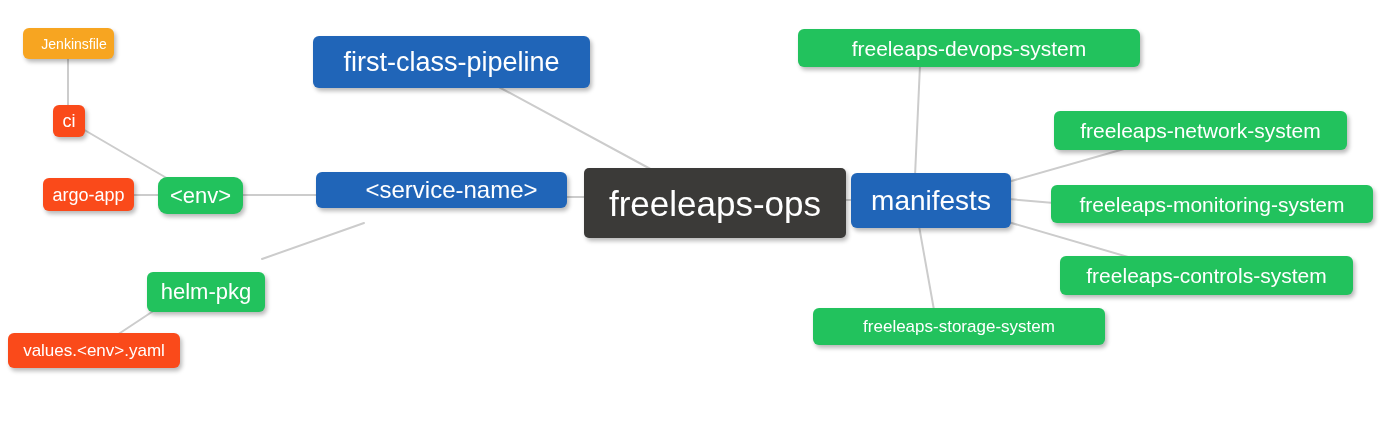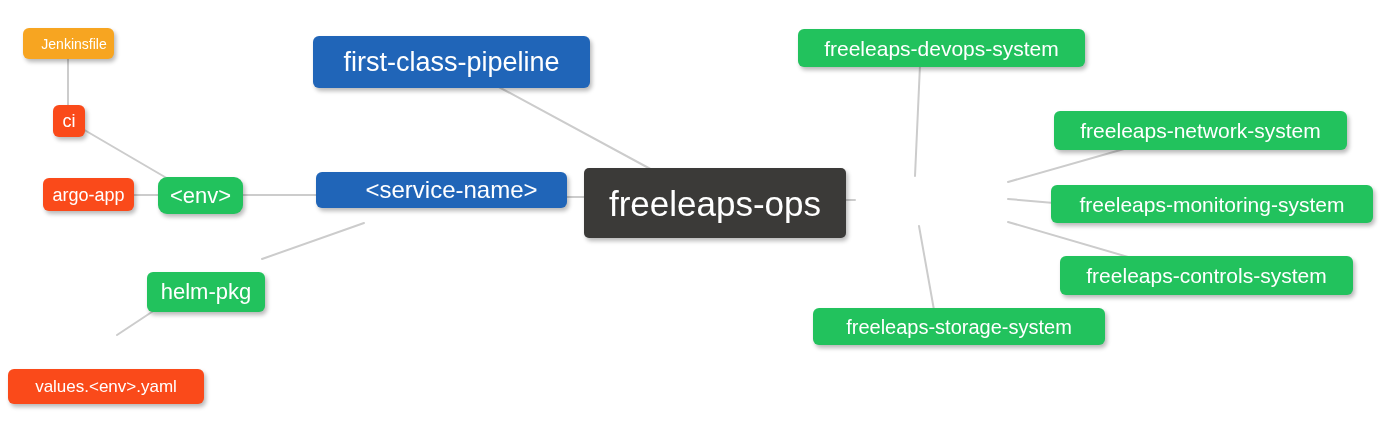--- a/index.html
+++ b/index.html
@@ -48,30 +48,30 @@
   .lvl-green  { background: var(--green-bg,  #22c25d); }
   .lvl-red    { background: var(--red-bg,    #fa4a1a); }
   .lvl-orange { background: var(--orange-bg, #f7a521); }
 
   
   #n-jenkinsfile { left: 23px;  top: 28px;  width: 91px;  height: 31px; font-size: 14px; padding-left: 11px; }
   #n-ci          { left: 53px;  top: 105px; width: 32px;  height: 32px; font-size: 18px; }
   #n-argo-app    { left: 31px;  top: 178px; width: 91px;  height: 33px; font-size: 18px; margin-left: 12px; }
   #n-env         { left: 158px; top: 177px; width: 85px;  height: 37px; font-size: 22px; border-radius: 9px; }
   #n-helm-pkg    { left: 147px; top: 272px; width: 118px; height: 40px; font-size: 22px; }
-  #n-values      { left: 8px;   top: 333px; width: 196px; height: 35px; font-size: 17px; margin-top: 36px; }
+  #n-values      { left: 8px;   top: 333px; width: 172px; height: 35px; font-size: 17px; }
   #n-pipeline    { left: 313px; top: 36px;  width: 277px; height: 52px; font-size: 27px; }
   #n-service     { left: 316px; top: 172px; width: 251px; height: 36px; font-size: 24px; padding-left: 20px; }
   #n-root        { left: 584px; top: 168px; width: 262px; height: 70px; font-size: 35px; border-radius: 5px; }
   #n-manifests   { left: 851px; top: 173px; width: 160px; height: 55px; font-size: 28px; }
-  #n-devops      { left: 798px; top: 29px;  width: 287px; height: 38px; font-size: 21px; }
+  #n-devops      { left: 798px; top: 29px;  width: 342px; height: 38px; font-size: 21px; }
   #n-network     { left: 1054px; top: 111px; width: 293px; height: 39px; font-size: 21px; }
   #n-monitoring  { left: 1051px; top: 185px; width: 322px; height: 38px; font-size: 21px; }
   #n-controls    { left: 1060px; top: 256px; width: 293px; height: 39px; font-size: 21px; }
-  #n-storage     { left: 813px; top: 308px; width: 292px; height: 37px; font-size: 20px; }
+  #n-storage     { left: 813px; top: 308px; width: 292px; height: 37px; font-size: 17px; }
 </style>
 </head>
 <body>
 
 <div id="canvas">
 
   <svg id="edge-layer" viewBox="0 0 1390 421">
     <line x1="68" y1="55" x2="68" y2="108"></line>
     <line x1="81" y1="128" x2="170" y2="180"></line>
     <line x1="120" y1="195" x2="162" y2="195"></line>
@@ -90,19 +90,20 @@
 
   <div class="node lvl-orange" id="n-jenkinsfile">Jenkinsfile</div>
   <div class="node lvl-red" id="n-ci">ci</div>
   <div class="node lvl-red" id="n-argo-app">argo-app</div>
   <div class="node lvl-green" id="n-env">&lt;env&gt;</div>
   <div class="node lvl-green" id="n-helm-pkg">helm-pkg</div>
   <div class="node lvl-red" id="n-values">values.&lt;env&gt;.yaml</div>
   <div class="node lvl-branch" id="n-pipeline">first-class-pipeline</div>
   <div class="node lvl-branch" id="n-service">&lt;service-name&gt;</div>
   <div class="node lvl-root" id="n-root">freeleaps-ops</div>
+  <div class="node lvl-branch" id="n-manifests">manifests</div>
   <div class="node lvl-green" id="n-devops">freeleaps-devops-system</div>
   <div class="node lvl-green" id="n-network">freeleaps-network-system</div>
   <div class="node lvl-green" id="n-monitoring">freeleaps-monitoring-system</div>
   <div class="node lvl-green" id="n-controls">freeleaps-controls-system</div>
   <div class="node lvl-green" id="n-storage">freeleaps-storage-system</div>
 
 </div>
 
 </body></html>

